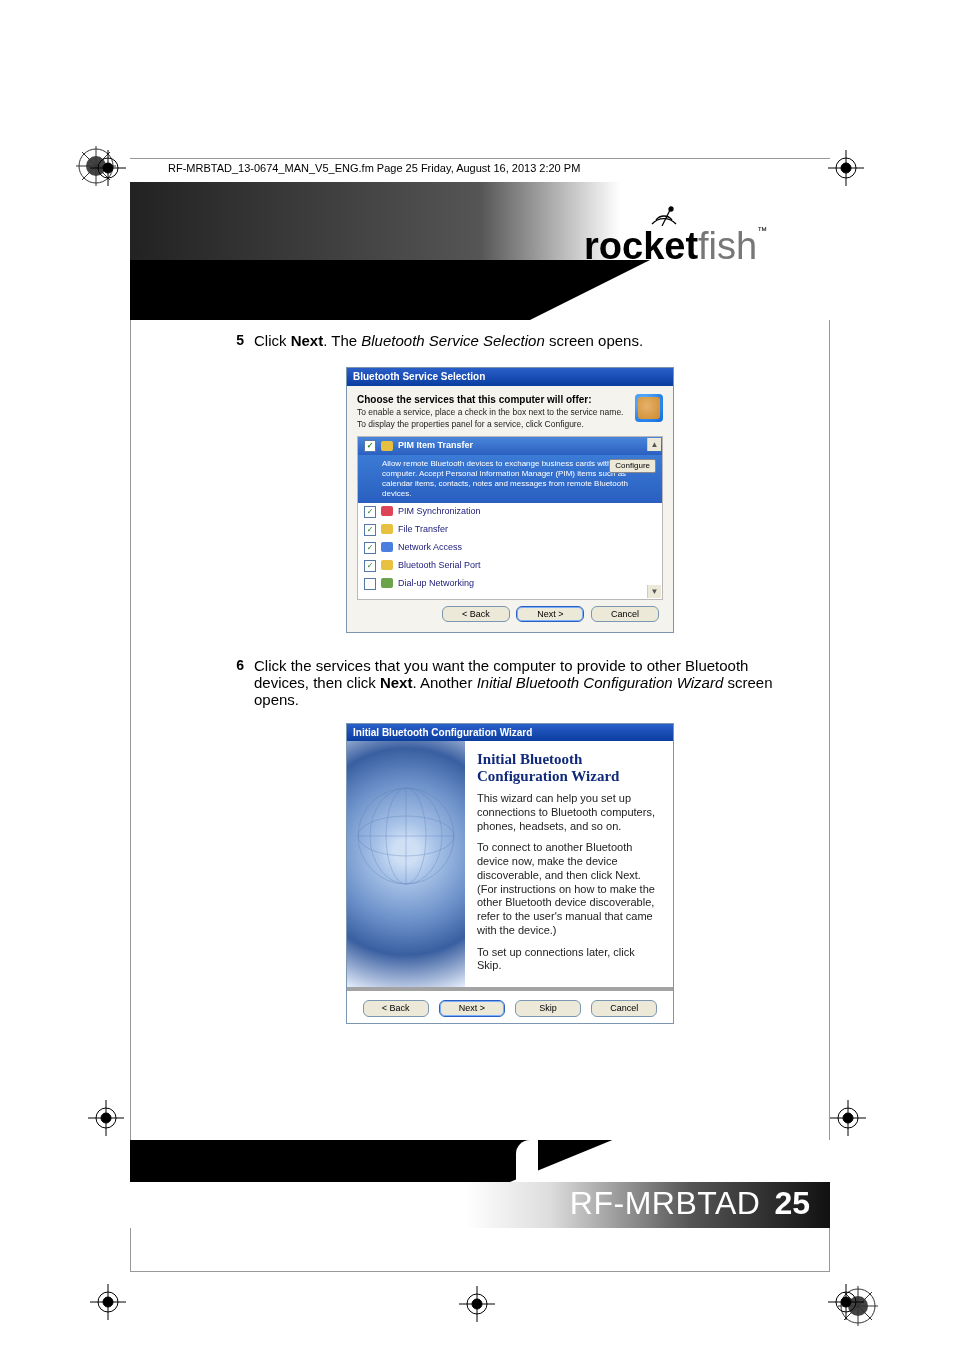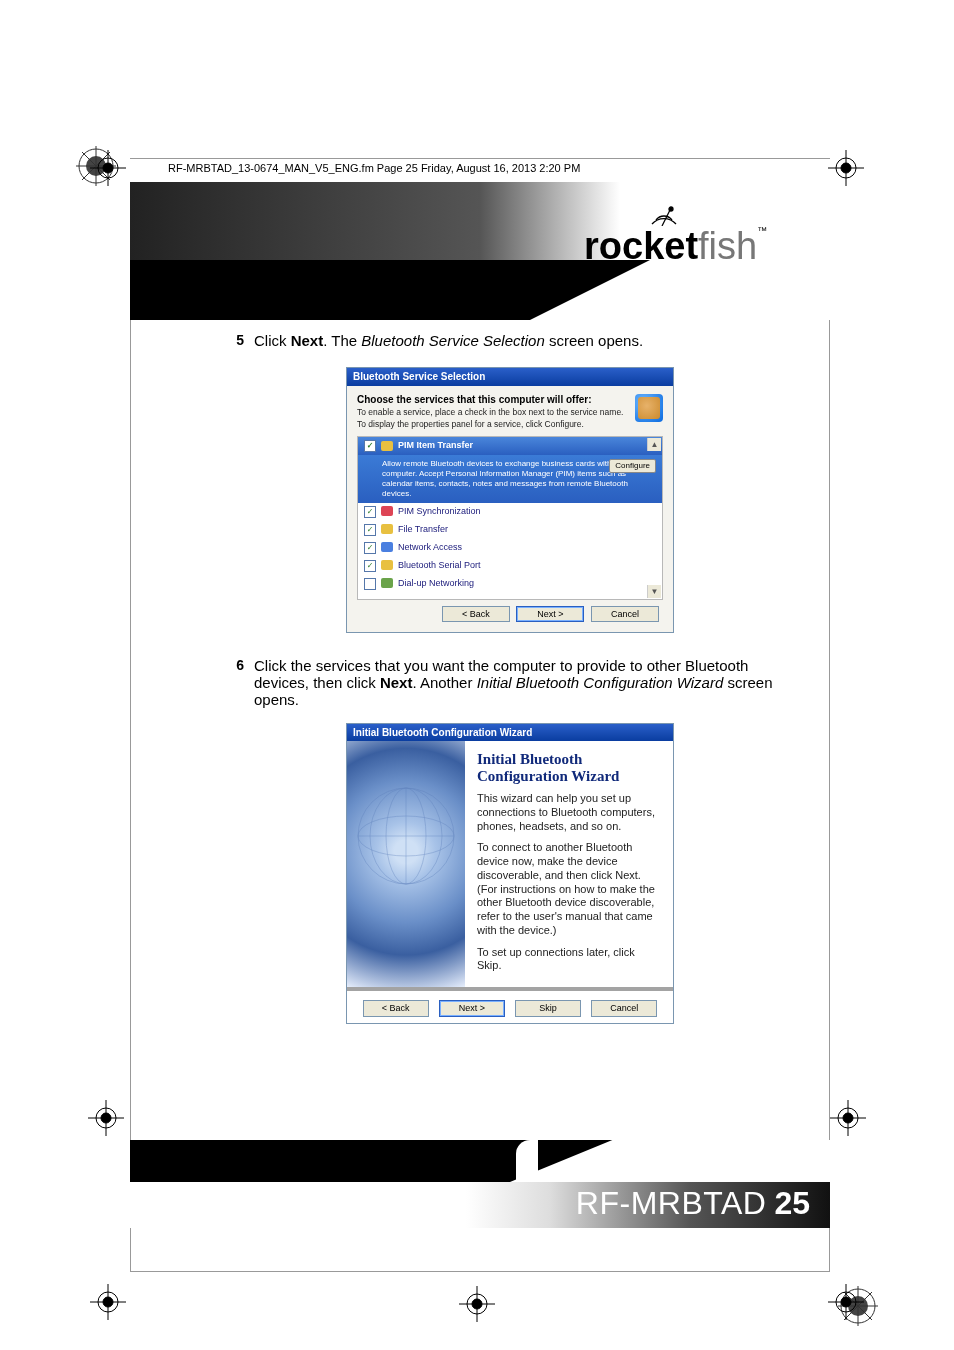--- a/index.html
+++ b/index.html
@@ -176,21 +176,21 @@
   .scroll-ar.bot { bottom:1px; height:13px; display:flex;align-items:center;justify-content:center;font-size:8px;color:#555;}
   .dlg-btns { text-align:right; padding:6px 4px 2px; }
   .dlg-btn {
     display:inline-block;
     min-width:52px;
     text-align:center;
     font-size:9px;
     padding:2px 7px;
     background:#ece9d8;
     border:1px solid #7a96b0;
-    border-radius:0;
+    border-radius:6px;
     color:#000;
     margin-left:4px;
   }
   .dlg-btn.def { border:1px solid #2a5fc0; box-shadow:0 0 0 1px #7ab0ff inset;}
   
   .dlg2 { width:326px; margin: 14px auto 10px; border:1px solid #7a96b0; background:#fff; font-family:Tahoma,Arial,sans-serif;}
   .dlg2-title { background: linear-gradient(to bottom,#2a5fc9,#0a3da0); color:#fff; font-weight:700; padding:3px 6px; font-size:10px;}
   .dlg2-body { display:flex; min-height:210px;}
   .dlg2-side {
     width:118px;
@@ -216,21 +216,21 @@
   .foot-black::after{
     content:""; position:absolute; right:0; top:0; width:320px; height:42px; background:#fff;
     clip-path: polygon(0 100%, 32% 0, 100% 0, 100% 100%);
   }
   .foot-grad {
     position:absolute; left:0; bottom:0; width:700px; height:46px;
     background: linear-gradient(to right, #fff 0%, #fff 48%, #ddd 60%, #555 80%, #111 100%);
   }
   .foot-label {
     position:absolute; right:20px; bottom:6px;
-    font-size:32px; color:#fff; display:flex; align-items:baseline; gap:8px;
+    font-size:32px; color:#fff; display:flex; align-items:baseline; gap:14px;
     font-family: Arial, sans-serif;
     margin-top: 45px;
   }
   .foot-label .model { font-weight:400; letter-spacing:0.5px;}
   .foot-label .page { font-weight:700; }
   .foot-white-curve {
     position:absolute;
     right: 292px;
     bottom: 46px;
     width: 22px; height: 42px;

